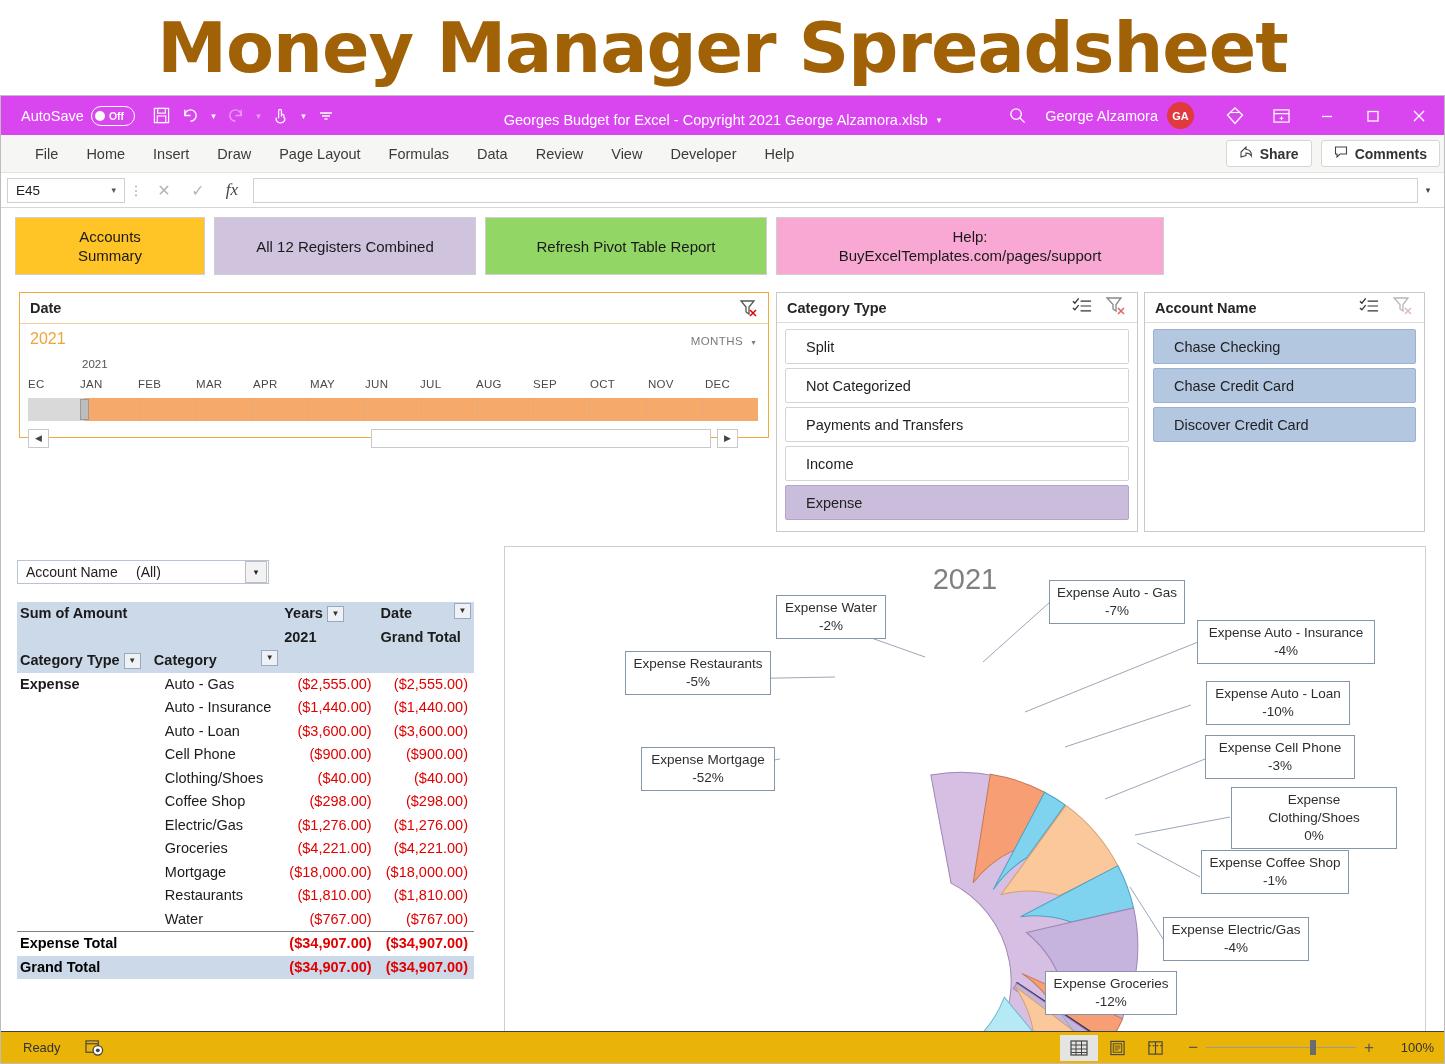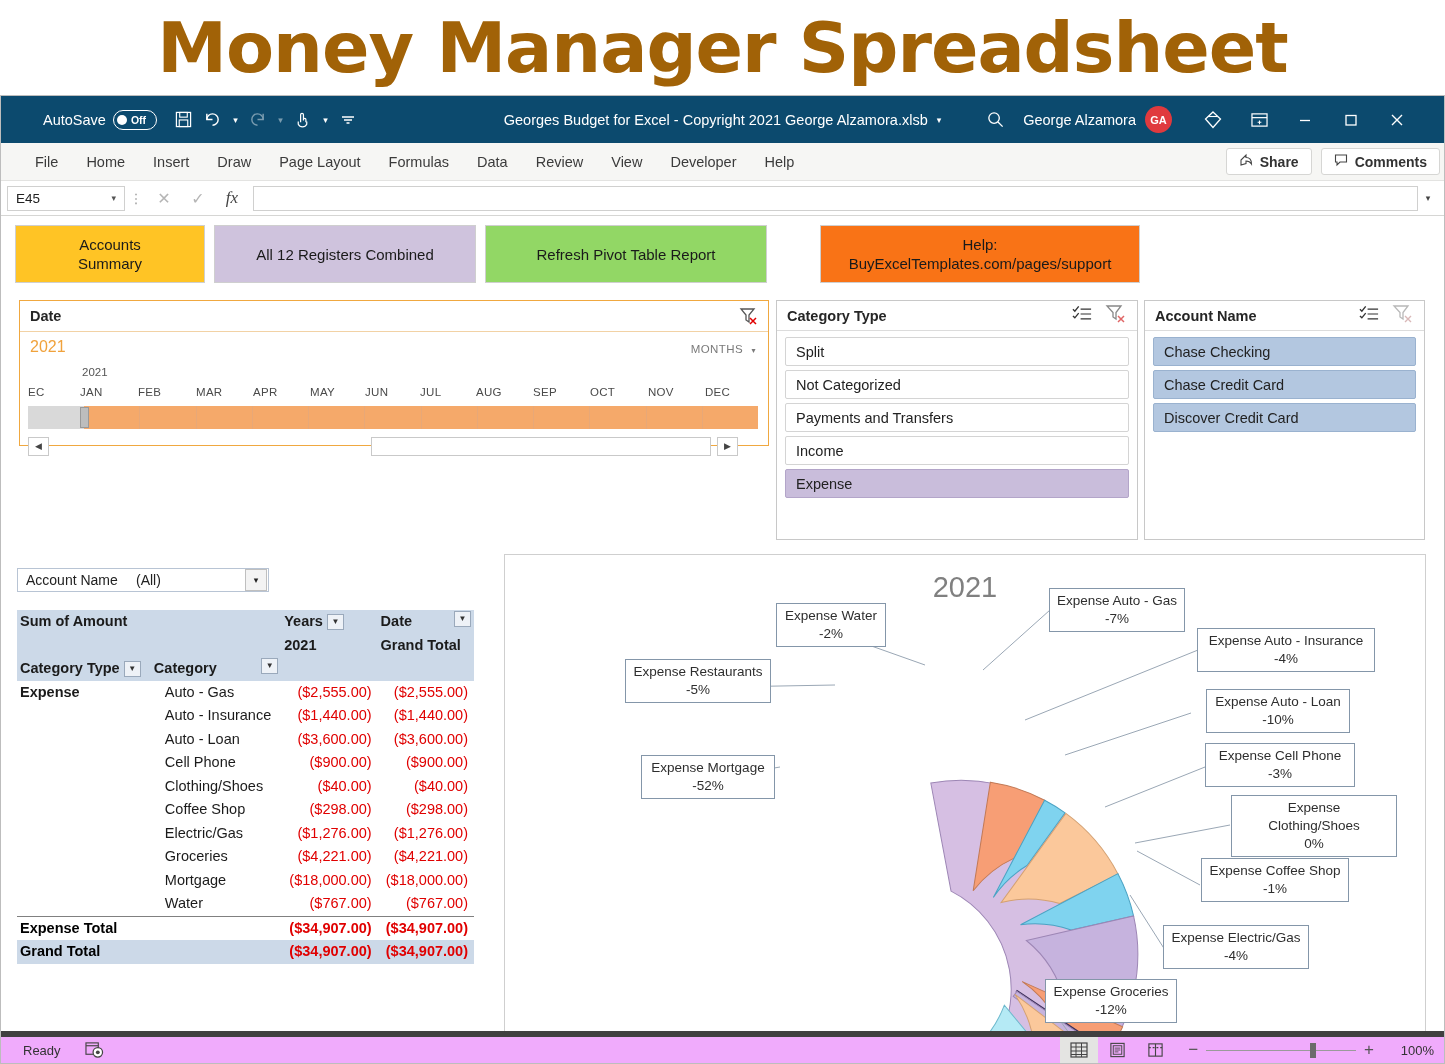--- a/index.html
+++ b/index.html
@@ -29,22 +29,22 @@
   
   .excel{
     width:1445px; height:969px;
     border:1px solid #bdbdbd;
     display:flex; flex-direction:column;
     background:#fff;
   }
 
   
   .titlebar{
-    height:47px; background:#0c4a6e; color:#fff;
-    display:flex; align-items:center; padding:0 24px;
+    height:39px; background:#d946ef; color:#fff;
+    display:flex; align-items:center; padding:0 2px;
     position:relative;
   }
   .autosave{
     display:flex; align-items:center; gap:7px;
     font-size:14.5px; margin-left:18px; color:#fff;
   }
   .toggle{
     width:44px; height:20px; border-radius:11px;
     border:1.5px solid #ffffff; display:flex; align-items:center;
     padding:0 3px; gap:4px; font-size:10.5px; font-weight:bold;
@@ -120,21 +120,21 @@
     position:absolute; left:14px; top:9px; display:flex; gap:9px;
   }
   .navbtn{
     border:1px solid #cfcfcf;
     display:flex; align-items:center; justify-content:center; text-align:center;
     font-size:15px; color:#1a1a1a; line-height:19px; padding:4px 6px;
   }
   .nb-accounts{ width:190px; height:58px; background:#ffc425; }
   .nb-registers{ width:262px; height:58px; background:#cfc3dd; }
   .nb-refresh{ width:282px; height:58px; background:#92d765; }
-  .nb-help{ width:320px; height:58px; background:#f97316;margin-left:44px; }
+  .nb-help{ width:388px; height:58px; background:#f9a8d4; }
   .nb-custom{ width:292px; height:58px; background:#f7acef; }
 
   
   .timeline{
     position:absolute; left:18px; top:84px; width:750px; height:146px;
     background:#fff; border:1px solid #f0a840;
   }
   .tl-head{
     height:31px; display:flex; align-items:center; padding:0 10px;
     border-bottom:1px solid #f2d2a5; position:relative;
@@ -170,22 +170,22 @@
   .sl-cat{ left:775px; top:84px; width:362px; height:240px; }
   .sl-acct{ left:1143px; top:84px; width:281px; height:240px; }
   .sl-head{
     height:30px; display:flex; align-items:center; padding:0 10px;
     border-bottom:1px solid #dcdcdc; gap:10px;
   }
   .sl-title{ font-size:14.5px; font-weight:bold; color:#262626; }
   .sl-icons{ margin-left:auto; display:flex; align-items:center; gap:12px; }
   .sl-items{ padding:6px 8px; display:flex; flex-direction:column; gap:4px; }
   .sl-item{
-    height:29px; border:1px solid #d4d4d4; border-radius:2px; background:#fff;
-    display:flex; align-items:center; padding:0 10px; font-size:14.5px; color:#222;
+    height:35px; border:1px solid #d4d4d4; border-radius:2px; background:#fff;
+    display:flex; align-items:center; padding:0 20px; font-size:14.5px; color:#222;
   }
   .sl-item.sel{ background:#c9bddb; border-color:#b3a5c9; }
   .sl-item.selblue{ background:#b3c7e0; border-color:#9ab2cf; }
 
   
   .pivotwrap{ position:absolute; left:16px; top:352px; width:470px; }
   .filterbox{
     display:flex; align-items:center; height:24px; width:252px;
     border:1px solid #b8c4d4; background:#fff; font-size:14px; color:#222;
   }
@@ -221,21 +221,21 @@
     font-size:29px; color:#808080; font-family:"Liberation Sans", sans-serif;
   }
   .cl{
     position:absolute; border:1px solid #8496a9; background:#ffffff;
     font-size:13.5px; color:#2e2e2e; text-align:center; line-height:18px;
     padding:3px 7px; white-space:nowrap;
   }
 
   
   .statusbar{
-    height:32px; background:#f0abfc; border-top:6px solid #404040;
+    height:32px; background:#eab308; border-top:1px solid #404040;
     display:flex; align-items:center; padding:0 10px; font-size:13px; color:#333;
   }
   .sb-ready{ margin-left:12px; }
   .sb-rec{ margin-left:24px; display:flex; align-items:center; }
   .sb-right{ margin-left:auto; display:flex; align-items:center; gap:0; }
   .viewbtn{ width:38px;height:26px;display:flex;align-items:center;justify-content:center;}
   .viewbtn.active{ background:#e4e4e2; }
   .zoomctl{ display:flex; align-items:center; gap:8px; margin-left:14px; }
   .zline{ width:150px; height:1px; background:#9a9a9a; position:relative; }
   .zknob{ position:absolute; left:104px; top:-7px; width:6px; height:15px; background:#6b6b6b;}
@@ -611,20 +611,26 @@
           <td class="num">($4,221.00)</td>
         </tr>
         <tr>
           <td></td>
           <td class="cat">Mortgage</td>
           <td class="num">($18,000.00)</td>
           <td class="num">($18,000.00)</td>
         </tr>
         <tr>
           <td></td>
+          <td class="cat">Restaurants</td>
+          <td class="num">($1,810.00)</td>
+          <td class="num">($1,810.00)</td>
+        </tr>
+        <tr>
+          <td></td>
           <td class="cat">Water</td>
           <td class="num">($767.00)</td>
           <td class="num">($767.00)</td>
         </tr>
 
         <tr class="tot-row">
           <td colspan="2">Expense Total</td>
           <td class="num">($34,907.00)</td>
           <td class="num">($34,907.00)</td>
         </tr>

